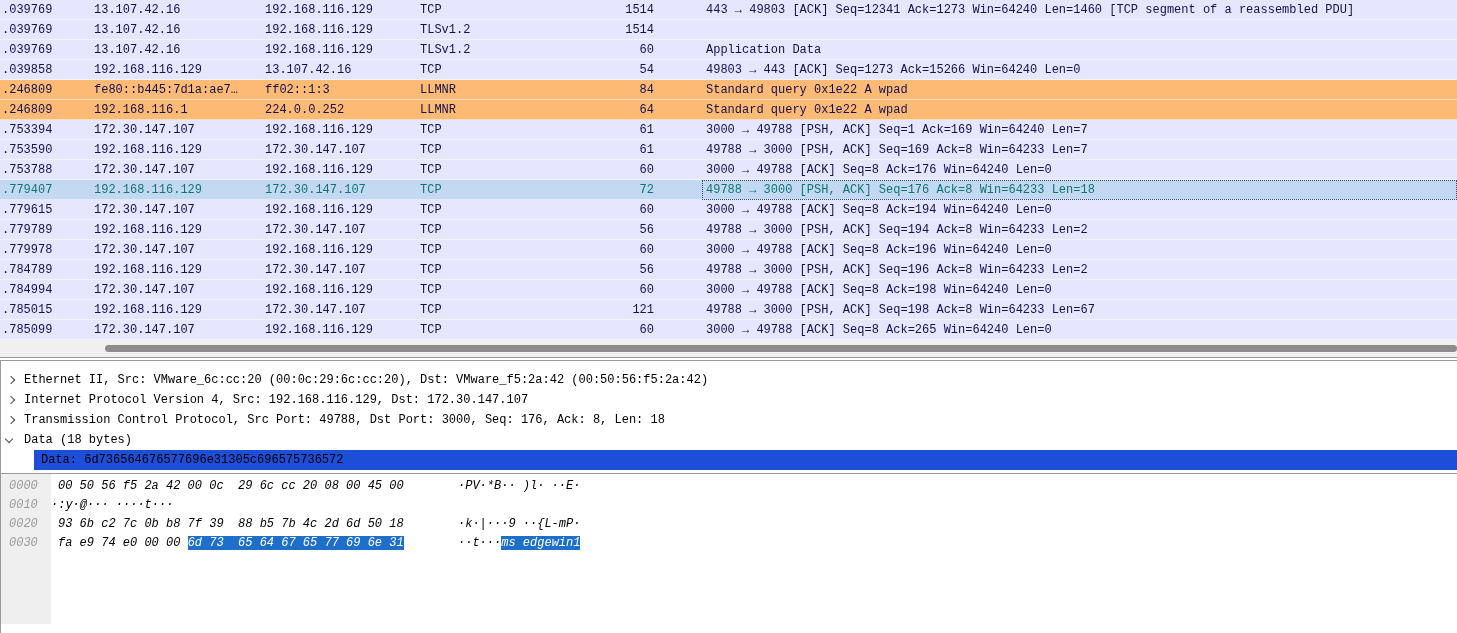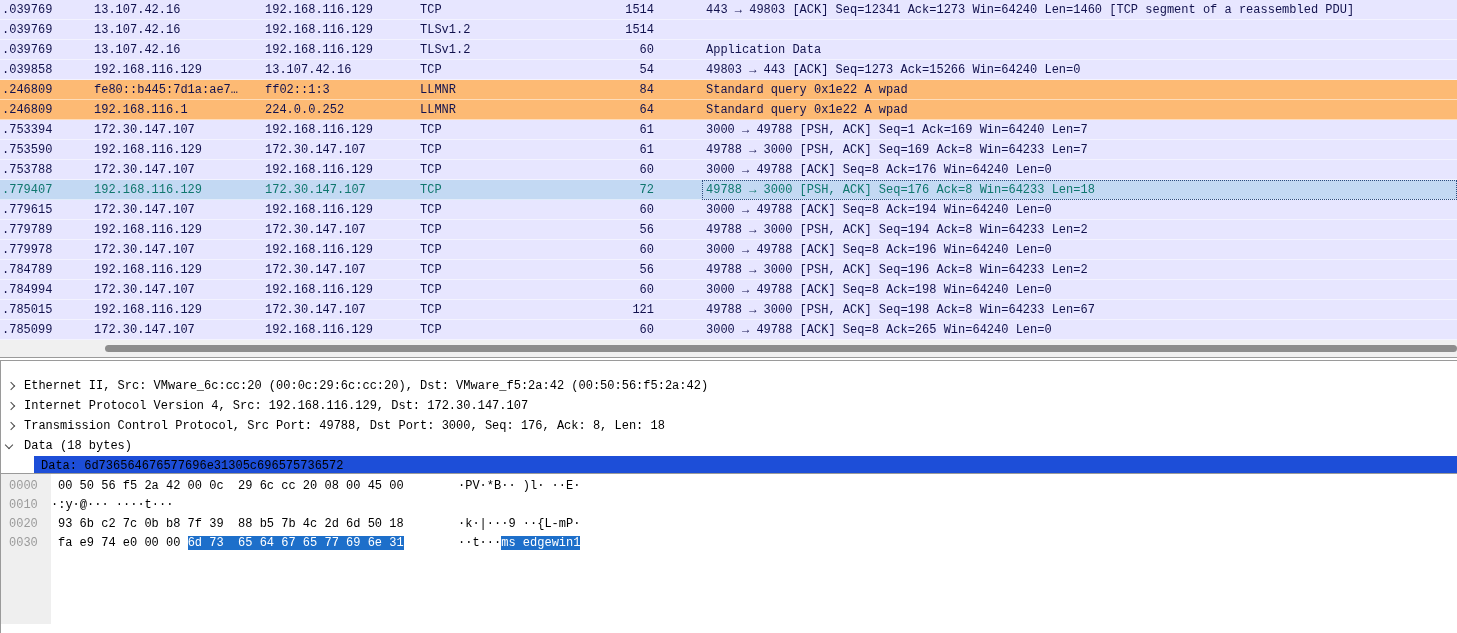--- a/index.html
+++ b/index.html
@@ -20,35 +20,35 @@
   .prow.sel .col-info{outline:1px dotted #2c4a7c;outline-offset:-1px;}
 
   
   .hscroll{position:absolute;top:340px;left:0;right:0;height:17px;background:#f0f0f0;
            border-bottom:1px solid #9a9a9a;}
   .thumb{position:absolute;left:105px;right:0;top:5px;height:7px;border-radius:3.5px;background:#8d8d8d;}
 
   
   .details{position:absolute;top:360px;left:0;right:0;height:110px;background:#fff;color:#000;
            border-top:1px solid #9a9a9a;border-bottom:1px solid #9a9a9a;border-left:1px solid #9a9a9a;
-           padding-top:15px;overflow:hidden;box-sizing:content-box;}
+           padding-top:9px;overflow:hidden;box-sizing:content-box;}
   .drow{position:relative;height:20px;line-height:20px;padding-left:23px;white-space:pre;overflow:hidden;}
   .drow.ind{padding-left:7px;margin-left:33px;}
   .drow.dsel{background:#1d4ed8;}
   .clipwrap{height:7px;overflow:hidden;}
   .chev{position:absolute;left:7px;top:7px;width:5px;height:5px;
         border-right:1.5px solid #4a4a4a;border-bottom:1.5px solid #4a4a4a;}
   .chev.right{transform:rotate(-45deg);}
   .chev.down{left:5px;top:6px;transform:rotate(45deg);}
 
   
   .hexpane{position:absolute;top:473px;left:0;right:0;bottom:0;background:#fff;
            border-top:1px solid #9a9a9a;border-left:1px solid #9a9a9a;}
   .offstrip{position:absolute;left:0;top:0;width:50px;height:150px;background:#efefef;}
-  .hexrows{position:absolute;left:0;top:3px;right:16px;}
+  .hexrows{position:absolute;left:0;top:3px;right:16px;font-style:italic;}
   .hrow{display:flex;height:19px;line-height:19px;white-space:pre;color:#000;}
   .off{width:50px;padding-left:8px;box-sizing:border-box;color:#9b9b9b;}
   .hbytes{margin-left:7px;width:400px;}
   .hl{background:#1d6fca;color:#fff;}
 </style>
 </head>
 <body>
 
 <div class="app">
   <div class="plist">

